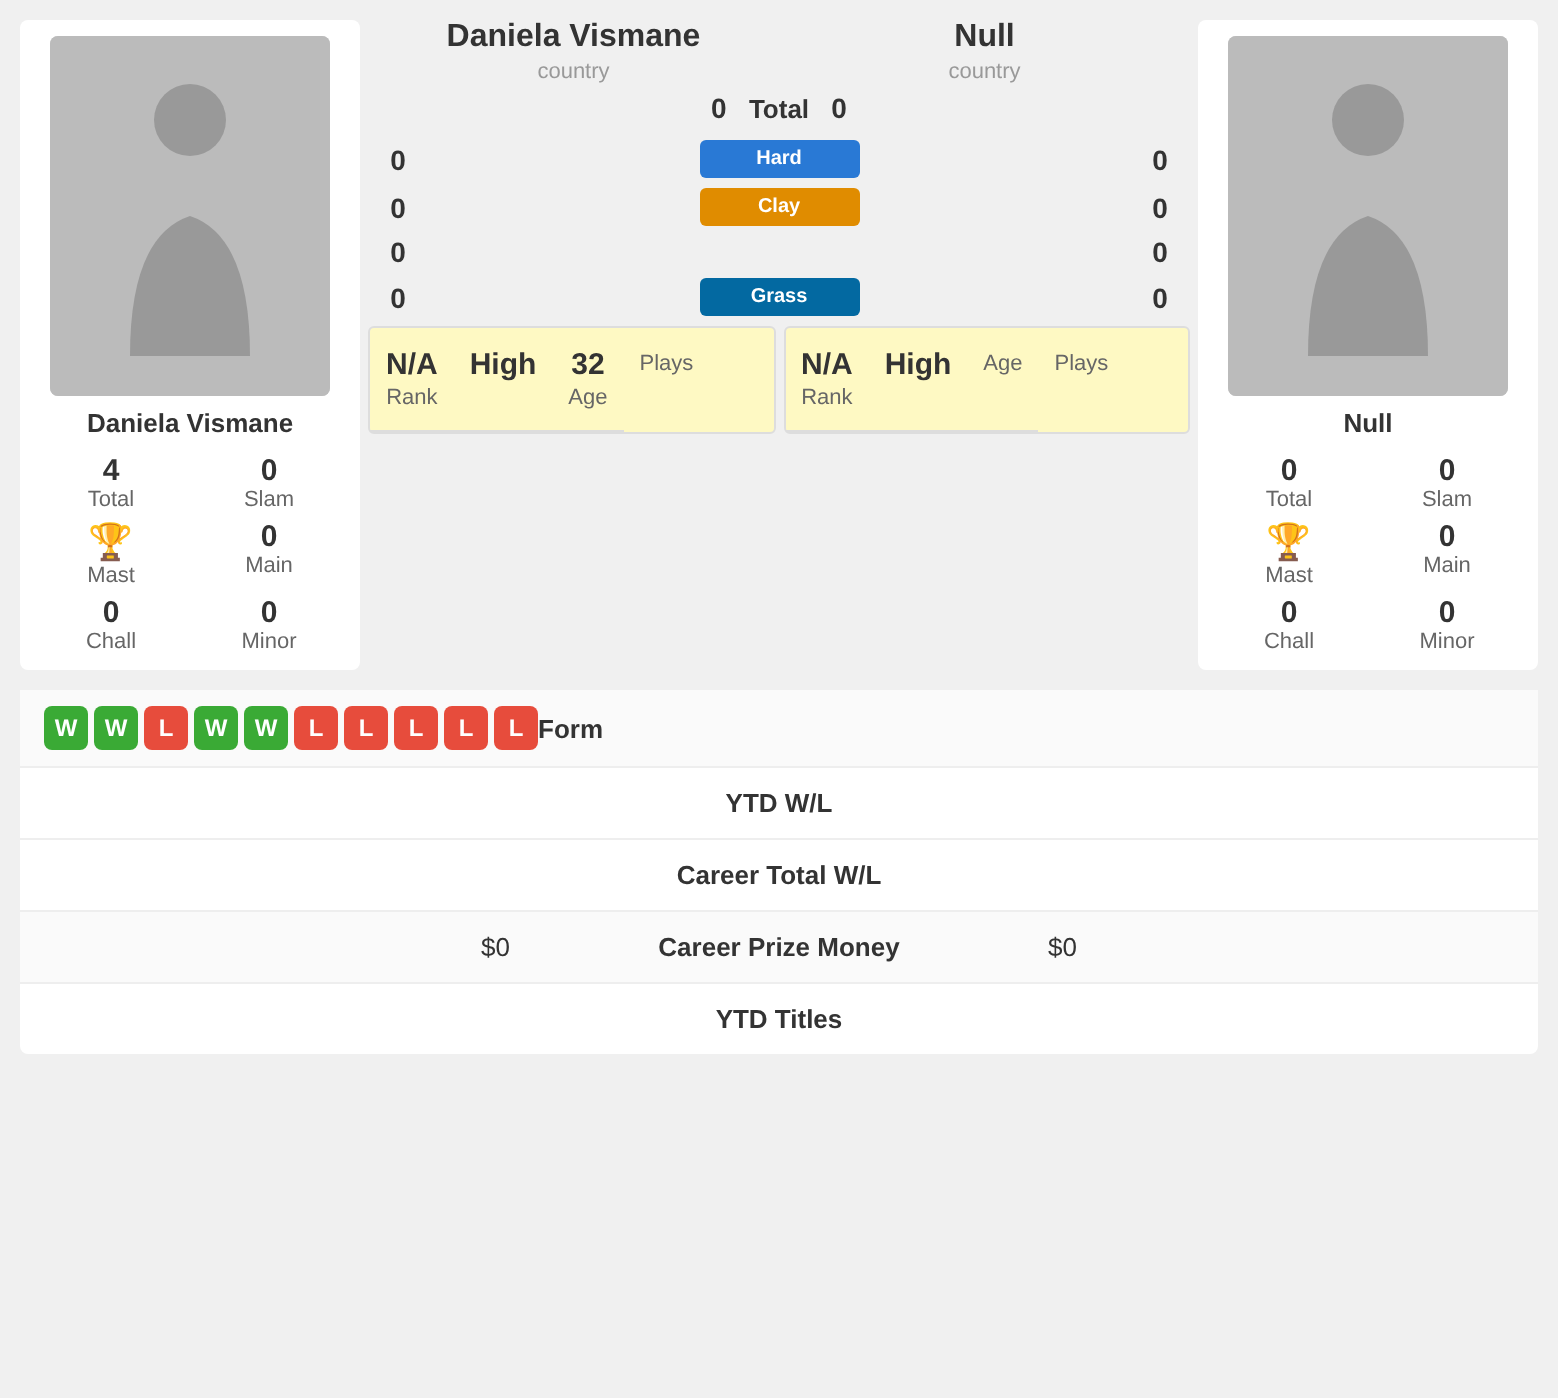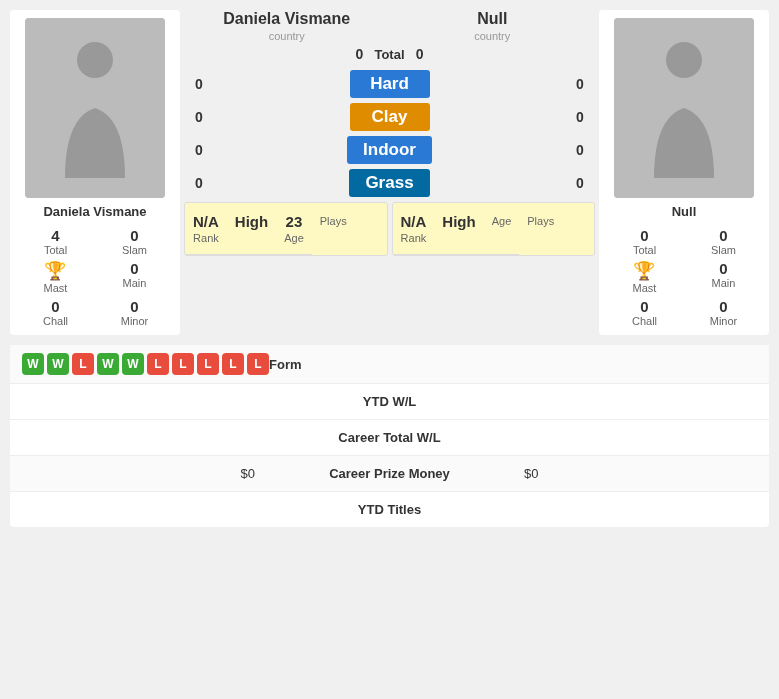--- a/index.html
+++ b/index.html
@@ -162,21 +162,21 @@
     }
 
     .court-label {
       flex: 1;
       text-align: center;
     }
 
     .court-btn {
       color: #fff;
       font-weight: bold;
-      font-size: 17px;
+      font-size: 10px;
       padding: 4px 16px;
       border-radius: 3px;
       display: inline-block;
       min-width: 80px;
       text-align: center;
     }
 
     .court-btn-hard { background: #2979d5; }
     .court-btn-clay { background: #e08c00; }
     .court-btn-indoor { background: #2979d5; }
@@ -388,42 +388,41 @@
           <span class="court-label"><span class="court-btn court-btn-hard">Hard</span></span>
           <span class="court-score">0</span>
         </div>
         <div class="court-row">
           <span class="court-score">0</span>
           <span class="court-label"><span class="court-btn court-btn-clay">Clay</span></span>
           <span class="court-score">0</span>
         </div>
         <div class="court-row">
           <span class="court-score">0</span>
-          <span class="court-label"><span class="court-btn court-btn-indoor">Indoor</span></span>
           <span class="court-score">0</span>
         </div>
         <div class="court-row">
           <span class="court-score">0</span>
           <span class="court-label"><span class="court-btn court-btn-grass">Grass</span></span>
           <span class="court-score">0</span>
         </div>
       </div>
 
       <div class="info-panels-row">
 
         <div class="info-panel">
           <div class="info-panel-item">
             <div class="info-panel-value">N/A</div>
             <div class="info-panel-label">Rank</div>
           </div>
           <div class="info-panel-item">
             <div class="info-panel-value">High</div>
           </div>
           <div class="info-panel-item">
-            <div class="info-panel-value">23</div>
+            <div class="info-panel-value">32</div>
             <div class="info-panel-label">Age</div>
           </div>
           <div class="info-panel-item">
             <div class="info-panel-label">Plays</div>
           </div>
         </div>
 
         <div class="info-panel">
           <div class="info-panel-item">
             <div class="info-panel-value">N/A</div>

